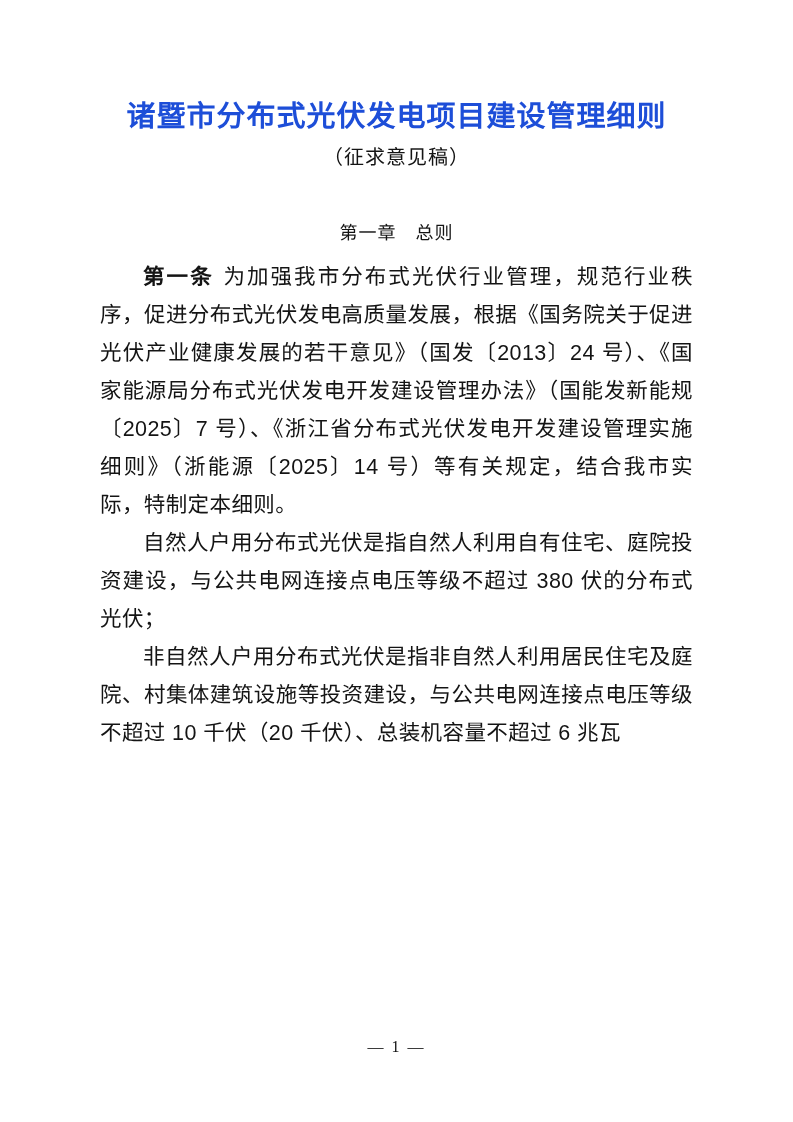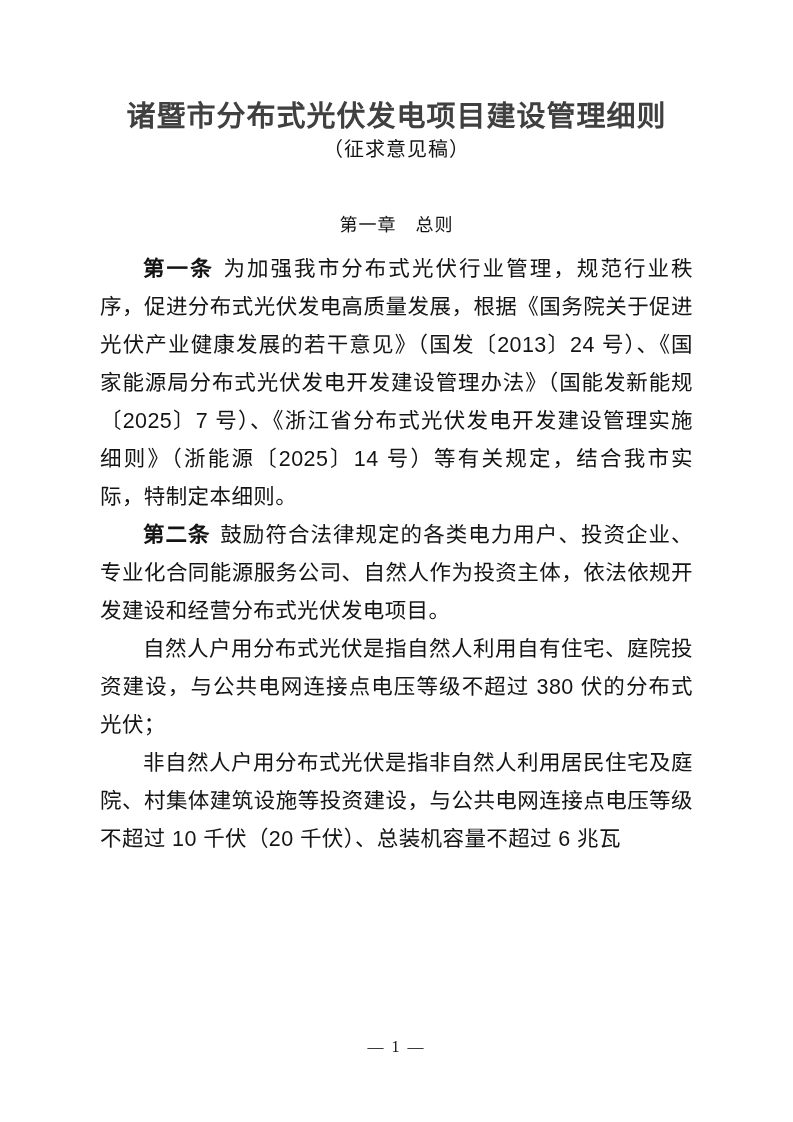--- a/index.html
+++ b/index.html
@@ -20,24 +20,24 @@
     font-family: "Liberation Sans", sans-serif;
   }
   .doc-title {
     margin: 0;
     font-family: "Liberation Serif", serif;
     font-size: 29px;
     font-weight: 700;
     line-height: 36px;
     text-align: center;
     letter-spacing: 1px;
-    color: #404040;
+    color: #1d4ed8;
   }
   .doc-subtitle {
-    margin-top: 2px;
+    margin-top: 10px;
     font-size: 20px;
     font-weight: 500;
     line-height: 26px;
     text-align: center;
     letter-spacing: 1px;
   }
   .chapter-heading {
     margin-top: 48px;
     font-size: 18px;
     font-weight: 500;
@@ -86,23 +86,20 @@
   <div class="doc-subtitle">（征求意见稿）</div>
 
   <div class="chapter-heading">第一章　总则</div>
 
   <div class="body-text">
 
     <p>
       <span class="article-lead">第一条</span><span>为加强我市分布式光伏行业管理，规范行业秩序，促进分布式光伏发电高质量发展，根据《国务院关于促进光伏产业健康发展的若干意见》（国发〔2013〕24 号）、《国家能源局分布式光伏发电开发建设管理办法》（国能发新能规〔2025〕7 号）、《浙江省分布式光伏发电开发建设管理实施细则》（浙能源〔2025〕14 号）等有关规定，结合我市实际，特制定本细则。</span>
     </p>
 
-    <p>
-      <span class="article-lead">第二条</span><span>鼓励符合法律规定的各类电力用户、投资企业、专业化合同能源服务公司、自然人作为投资主体，依法依规开发建设和经营分布式光伏发电项目。</span>
-    </p>
 
 
     <p>
       <span>自然人户用分布式光伏是指自然人利用自有住宅、庭院投资建设，与公共电网连接点电压等级不超过 380 伏的分布式光伏；</span>
     </p>
 
     <p>
       <span>非自然人户用分布式光伏是指非自然人利用居民住宅及庭院、村集体建筑设施等投资建设，与公共电网连接点电压等级不超过 10 千伏（20 千伏）、总装机容量不超过 6 兆瓦</span>
     </p>
 

